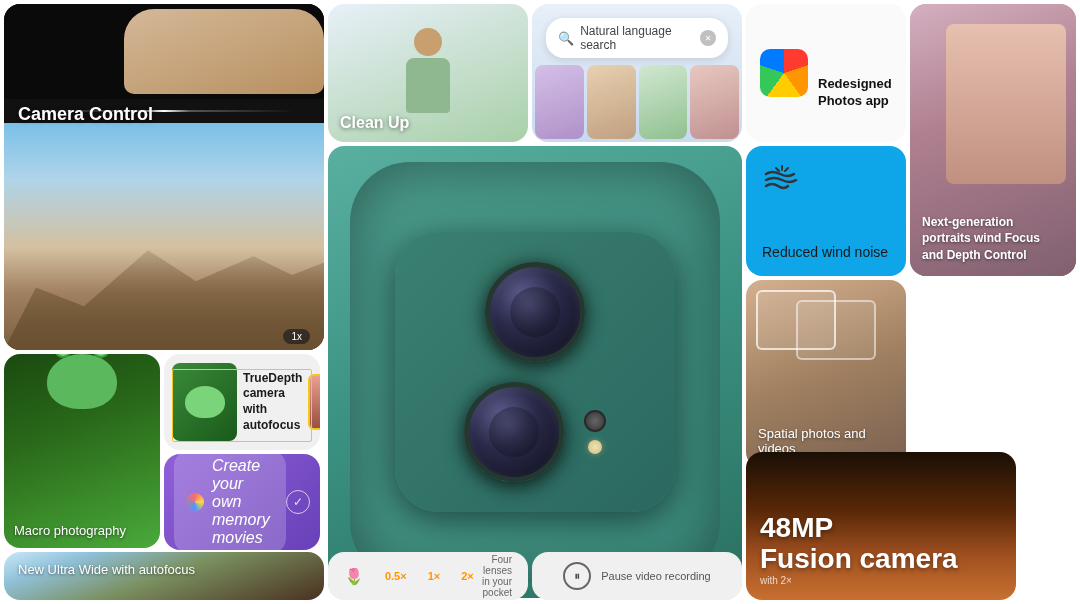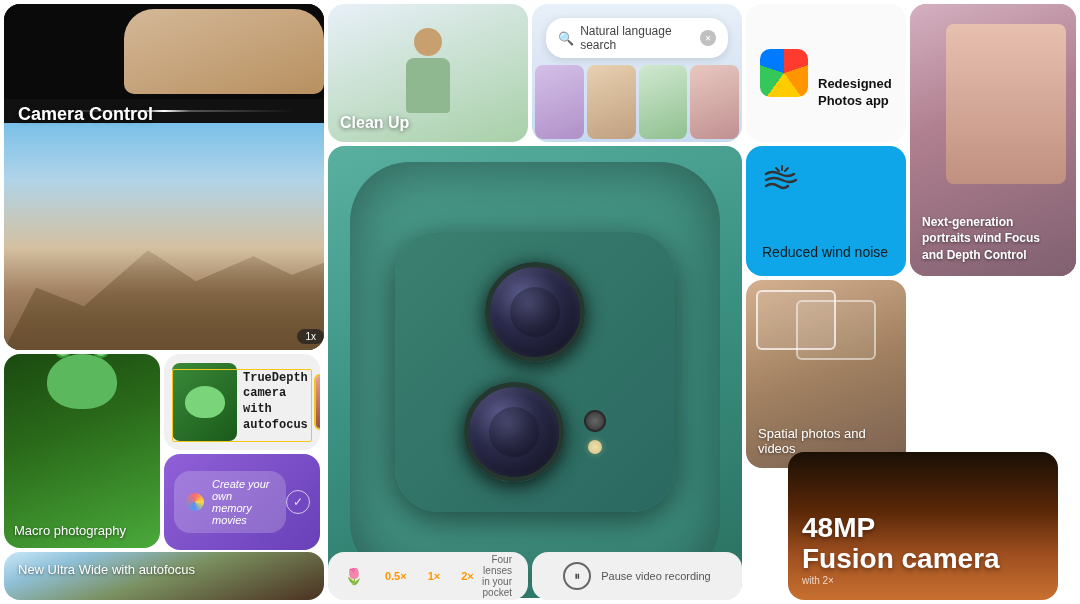--- a/index.html
+++ b/index.html
@@ -126,21 +126,21 @@
       align-items: center;
       justify-content: center;
     }
     .td-frog-mini {
       width: 40px;
       height: 32px;
       background: #7ad47a;
       border-radius: 50% 50% 45% 45%;
     }
     .td-text-area { flex: 1; }
-    .td-title-text { font-size: 12px; font-weight: 600; color: #1a1a1a; line-height: 1.3; font-family: Liberation Mono, monospace; }
+    .td-title-text { font-size: 12px; font-weight: 600; color: #1a1a1a; line-height: 1.3; }
     .td-phone-mini {
       width: 38px;
       height: 56px;
       background: #1a1a2e;
       border-radius: 6px;
       overflow: hidden;
       border: 2px solid #f5c518;
       flex-shrink: 0;
     }
     .td-phone-screen {
@@ -168,21 +168,21 @@
       align-items: center;
       gap: 8px;
     }
     .mem-orb {
       width: 18px;
       height: 18px;
       background: conic-gradient(#ff6b6b 0deg, #ffd93d 90deg, #4d96ff 180deg, #ff6b6b 360deg);
       border-radius: 50%;
       flex-shrink: 0;
     }
-    .mem-txt { color: white; font-size: 11px; font-style: italic; }
+    .mem-txt { color: white; font-size: 16px; font-style: italic; }
     .mem-check {
       width: 24px;
       height: 24px;
       border-radius: 50%;
       border: 1.5px solid rgba(255,255,255,0.7);
       display: flex;
       align-items: center;
       justify-content: center;
       color: rgba(255,255,255,0.8);
       font-size: 12px;
@@ -508,21 +508,21 @@
       color: white;
       font-size: 18px;
       font-weight: 700;
       text-shadow: 0 1px 4px rgba(0,0,0,0.7);
       z-index: 20;
       pointer-events: none;
     }
     .cc-zoom-label {
       position: absolute;
       bottom: 6px;
-      right: 0;
+      right: 14px;
       background: rgba(30,30,30,0.7);
       color: white;
       font-size: 10px;
       padding: 2px 8px;
       border-radius: 10px;
     }
 
     
     .st-bg {
       width: 100%;
@@ -686,20 +686,20 @@
 
   <div class="tile" style="left:532px;top:552px;width:210px;height:48px;background:#f0f0f0;">
     <div style="display:flex;align-items:center;justify-content:center;width:100%;height:100%;gap:10px;">
       <div class="pause-circle">
         <span class="pause-icon">⏸</span>
       </div>
       <span class="pause-lbl">Pause video recording</span>
     </div>
   </div>
 
-  <div class="tile" style="left:788px;top:452px;width:270px;height:148px;">
+  <div class="tile" style="left:746px;top:452px;width:270px;height:148px;">
     <div class="mp-content">
       <div class="mp-big">48MP<br>Fusion camera</div>
       <div class="mp-small">with 2×</div>
     </div>
   </div>
 
 </div>
 
 </body></html>

